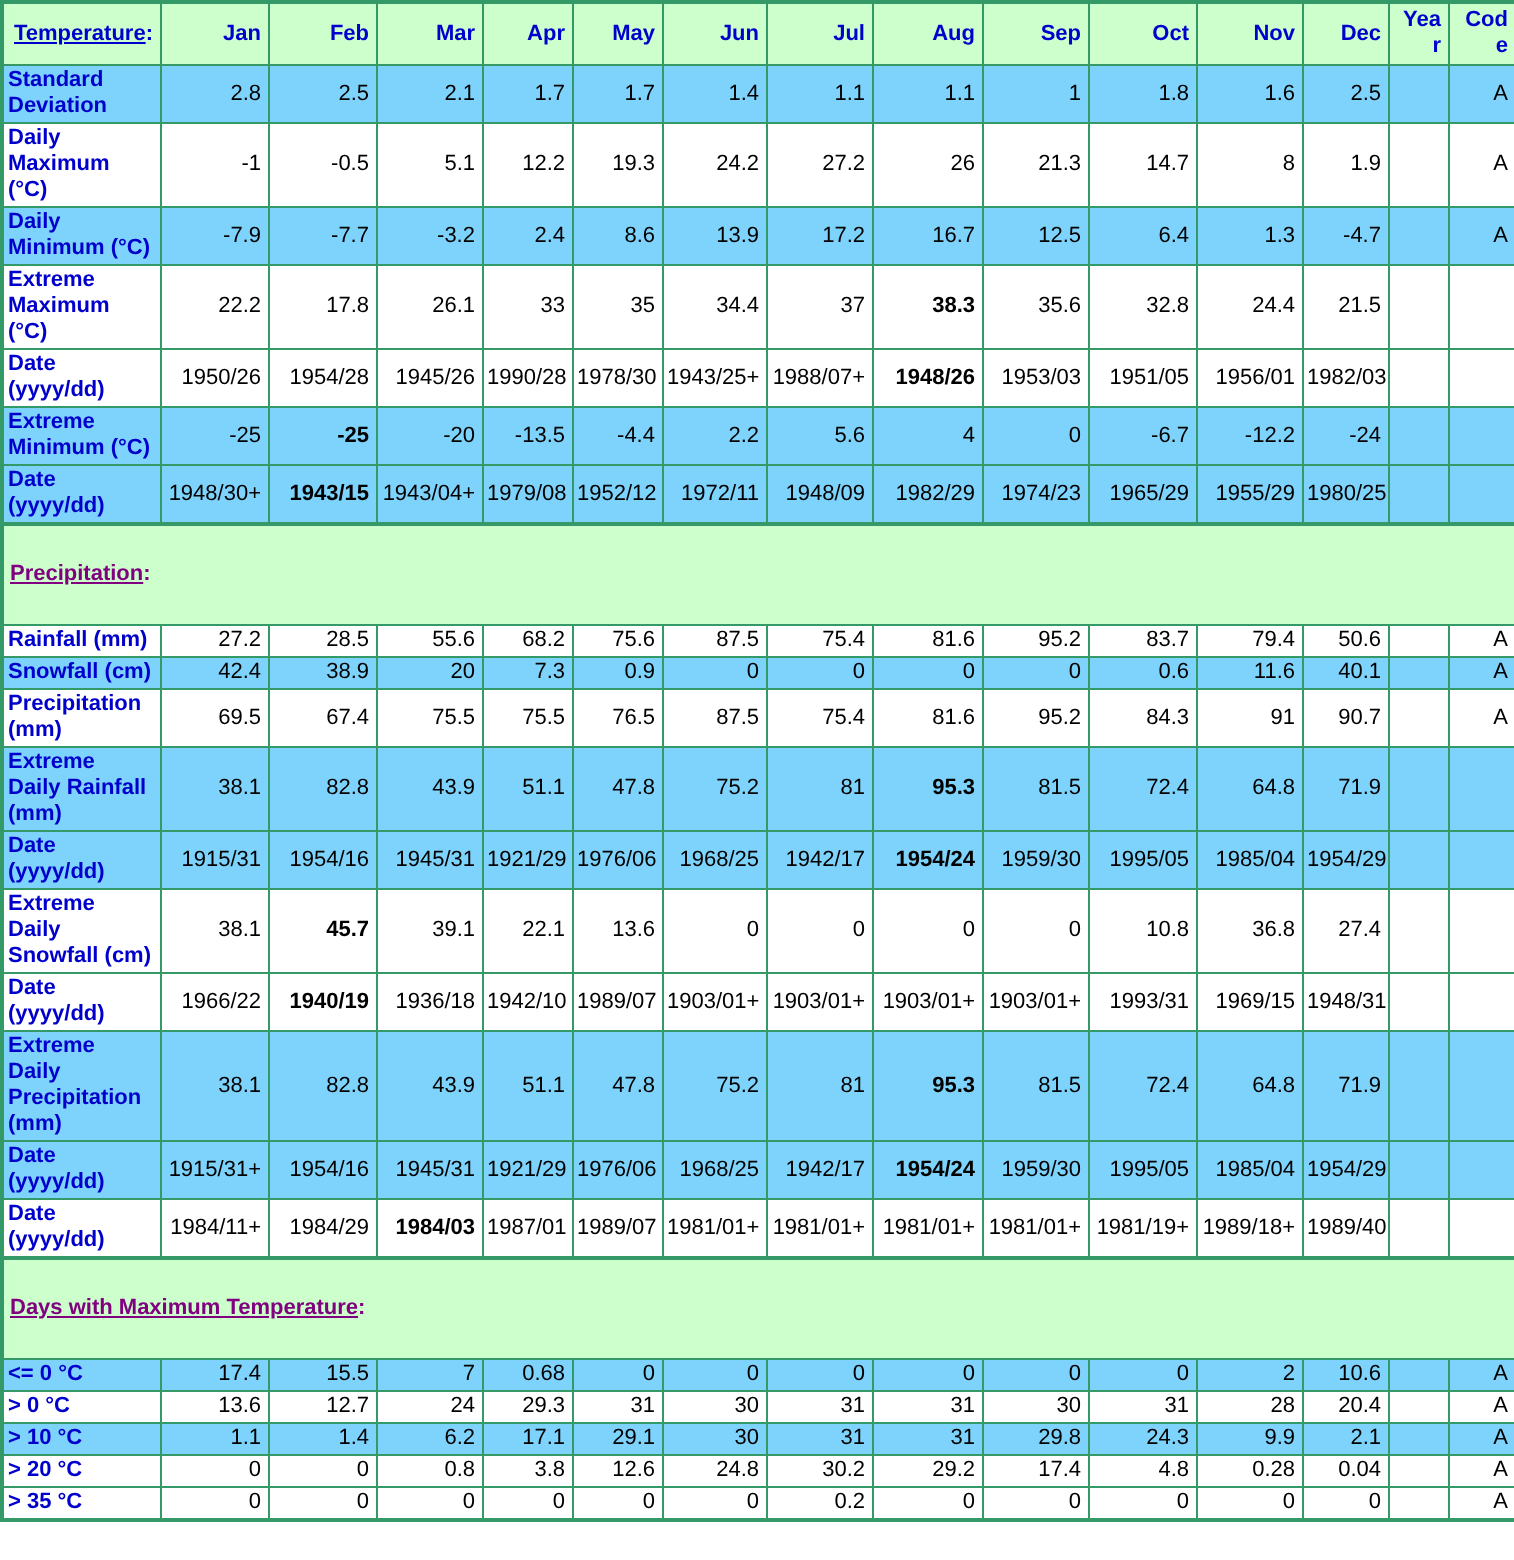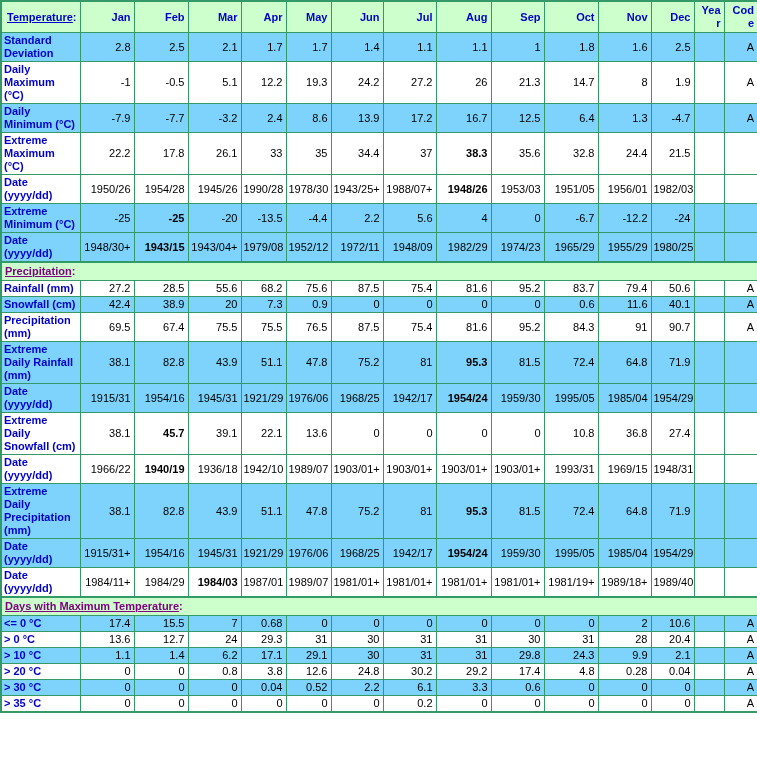--- a/index.html
+++ b/index.html
@@ -4,21 +4,21 @@
 <style>
   html,body{margin:0;padding:0;background:#ffffff;}
   table{border-collapse:collapse;table-layout:fixed;width:757px;border:2px solid #339966;font-family:"Liberation Sans",sans-serif;}
   td{border:1px solid #339966;font-size:11px;line-height:13px;padding:1px 3px 1px 2px;color:#000000;vertical-align:middle;word-wrap:break-word;}
   tr.white{background:#ffffff;}
   tr.green{background:#7dd3fc;}
   tr.header-row td{background:#ccffcc;color:#0000cc;font-weight:bold;text-align:right;padding:2px 3px;}
   td.corner{color:#800080;text-align:left;padding-left:3px;}
   td.label{color:#0000cc;font-weight:bold;text-align:left;}
   td.val{text-align:right;white-space:nowrap;}
-  td.section{background:#ccffcc;color:#800080;font-weight:bold;border-top:2px solid #339966;border-bottom:1px solid #339966;padding:2px 3px;text-align:left;}
+  td.section{background:#ccffcc;color:#800080;font-weight:bold;border-top:2px solid #339966;border-bottom:1px solid #339966;padding:18px 3px;text-align:left;}
   .bold{font-weight:bold;}
   .u{text-decoration:underline;}
 </style>
 </head>
 <body>
 
 <table>
   <colgroup>
     <col style="width:79px">
       <col style="width:54px">
@@ -412,37 +412,20 @@
         <td class="val">24.8</td>
         <td class="val">30.2</td>
         <td class="val">29.2</td>
         <td class="val">17.4</td>
         <td class="val">4.8</td>
         <td class="val">0.28</td>
         <td class="val">0.04</td>
         <td class="val"></td>
         <td class="val">A</td>
       </tr>
-      <tr class="green">
-        <td class="label">&gt; 30 °C</td>
-        <td class="val">0</td>
-        <td class="val">0</td>
-        <td class="val">0</td>
-        <td class="val">0.04</td>
-        <td class="val">0.52</td>
-        <td class="val">2.2</td>
-        <td class="val">6.1</td>
-        <td class="val">3.3</td>
-        <td class="val">0.6</td>
-        <td class="val">0</td>
-        <td class="val">0</td>
-        <td class="val">0</td>
-        <td class="val"></td>
-        <td class="val">A</td>
-      </tr>
       <tr class="white">
         <td class="label">&gt; 35 °C</td>
         <td class="val">0</td>
         <td class="val">0</td>
         <td class="val">0</td>
         <td class="val">0</td>
         <td class="val">0</td>
         <td class="val">0</td>
         <td class="val">0.2</td>
         <td class="val">0</td>

